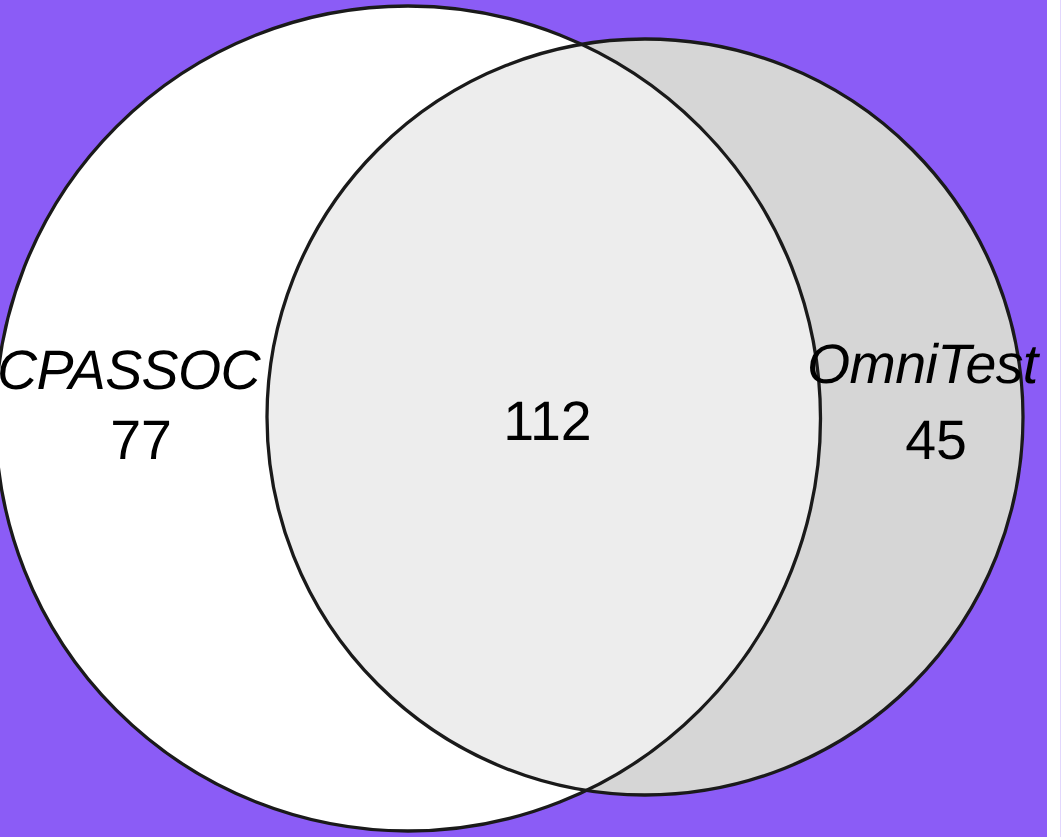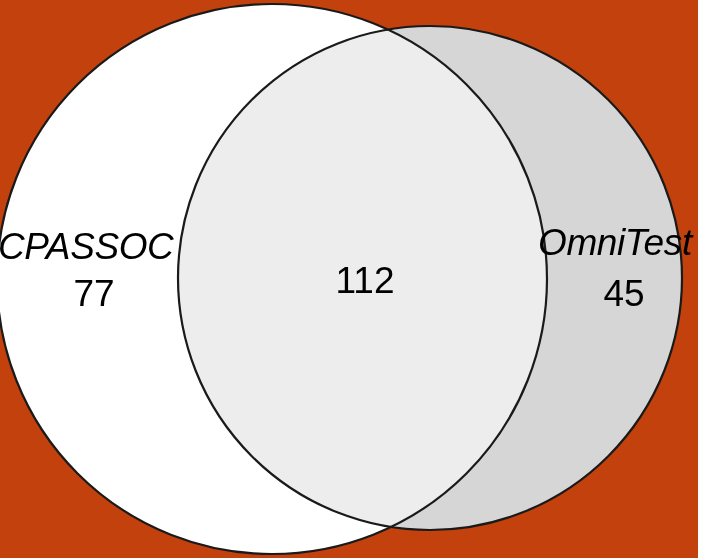--- a/index.html
+++ b/index.html
@@ -10,21 +10,21 @@
   body {
     width: 707px;
     height: 558px;
     overflow: hidden;
     font-family: "Liberation Sans", sans-serif;
   }
   #venn-root {
     position: relative;
     width: 698px;
     height: 558px;
-    background: #c2410c;
+    background: #8b5cf6;
   }
   #venn-svg {
     position: absolute;
     left: 0;
     top: 0;
     display: block;
   }
   .venn-label {
     font-family: "Liberation Sans", sans-serif;
     font-style: italic;

